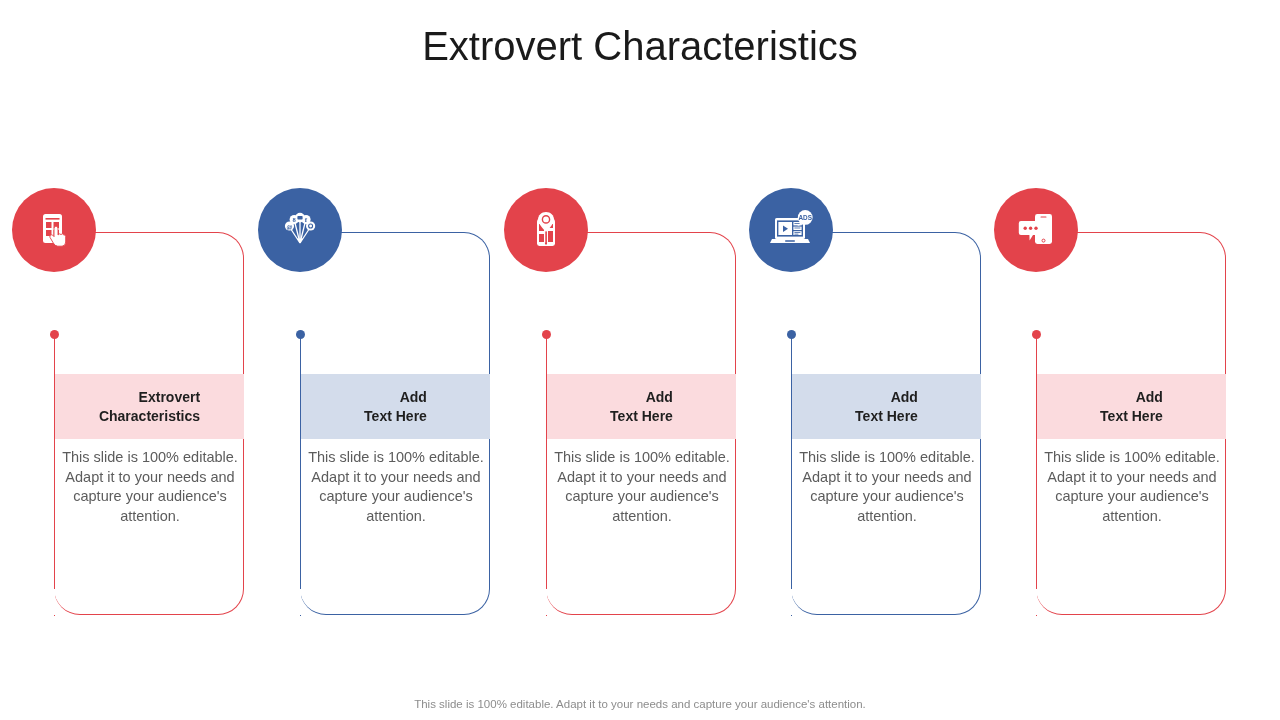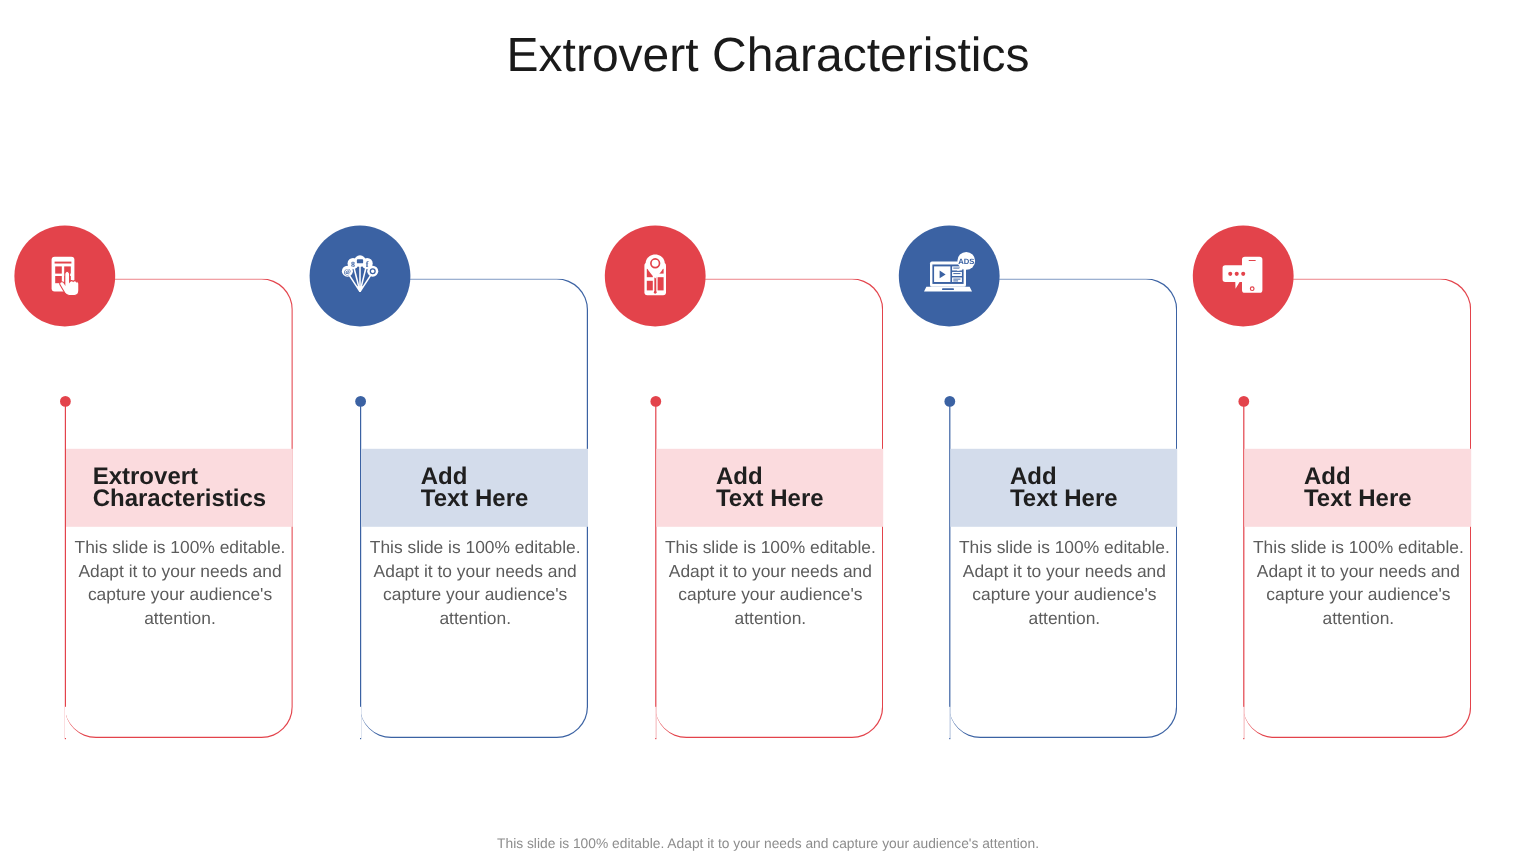--- a/index.html
+++ b/index.html
@@ -122,24 +122,24 @@
     top: 184px;
     width: 189px;
     height: 65px;
     background: var(--band);
     display: flex;
     align-items: center;
     justify-content: center;
     z-index: 2;
   }
   .card-band-title {
-    font-size: 20px;
+    font-size: 14px;
     font-weight: bold;
     color: #1f1f1f;
-    text-align: left;
+    text-align: right;
     line-height: 19px;
     white-space: pre-line;
   }
 
   
   .card-body {
     position: absolute;
     left: 10px;
     top: 258px;
     width: 184px;

